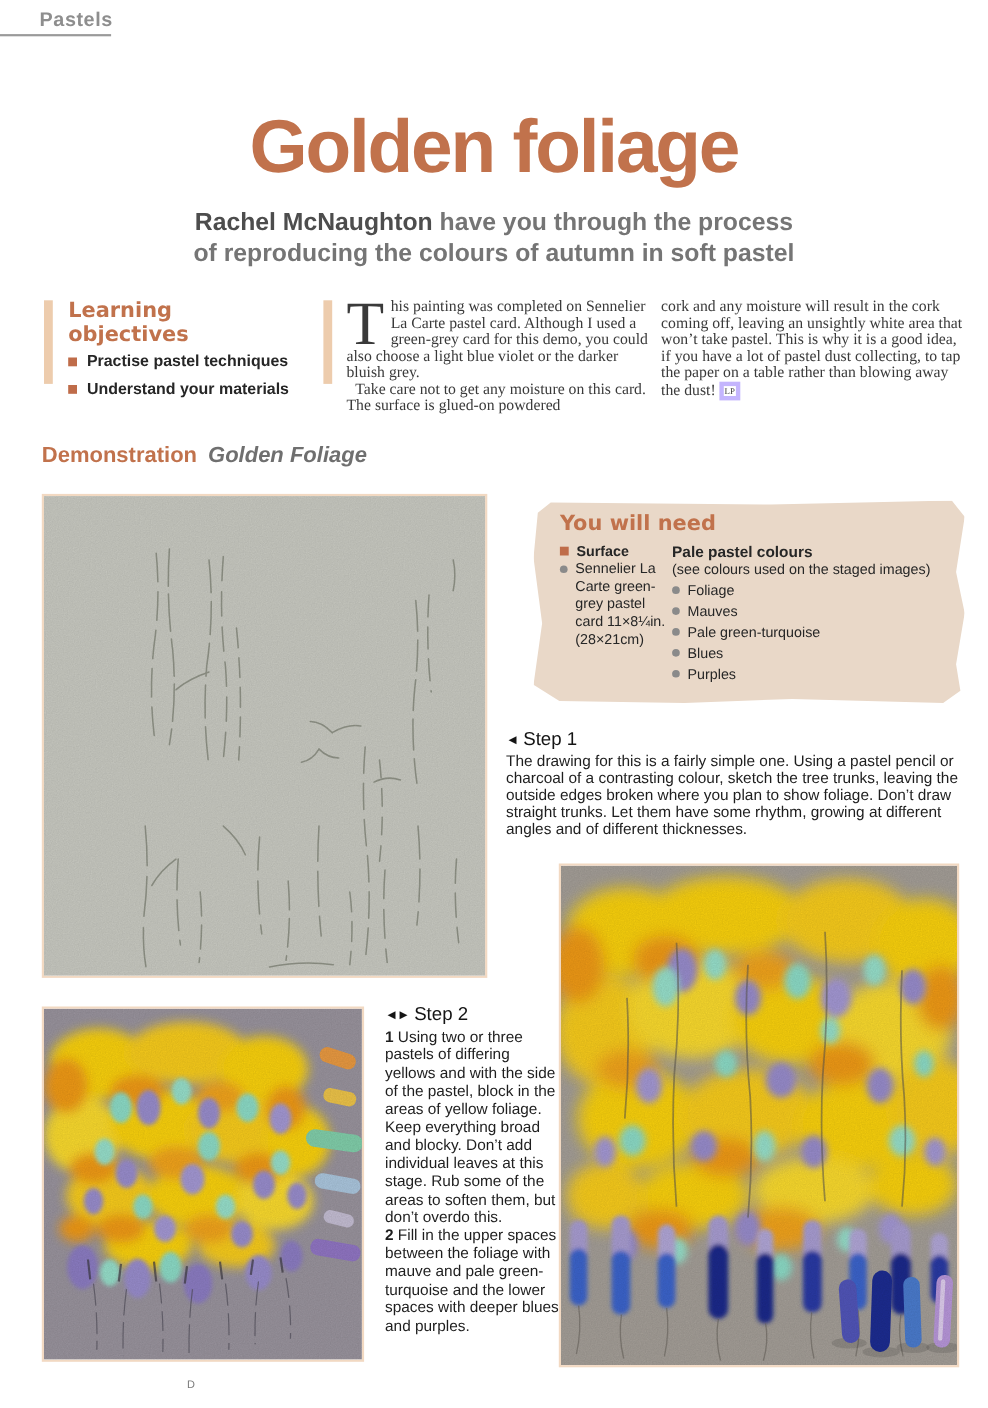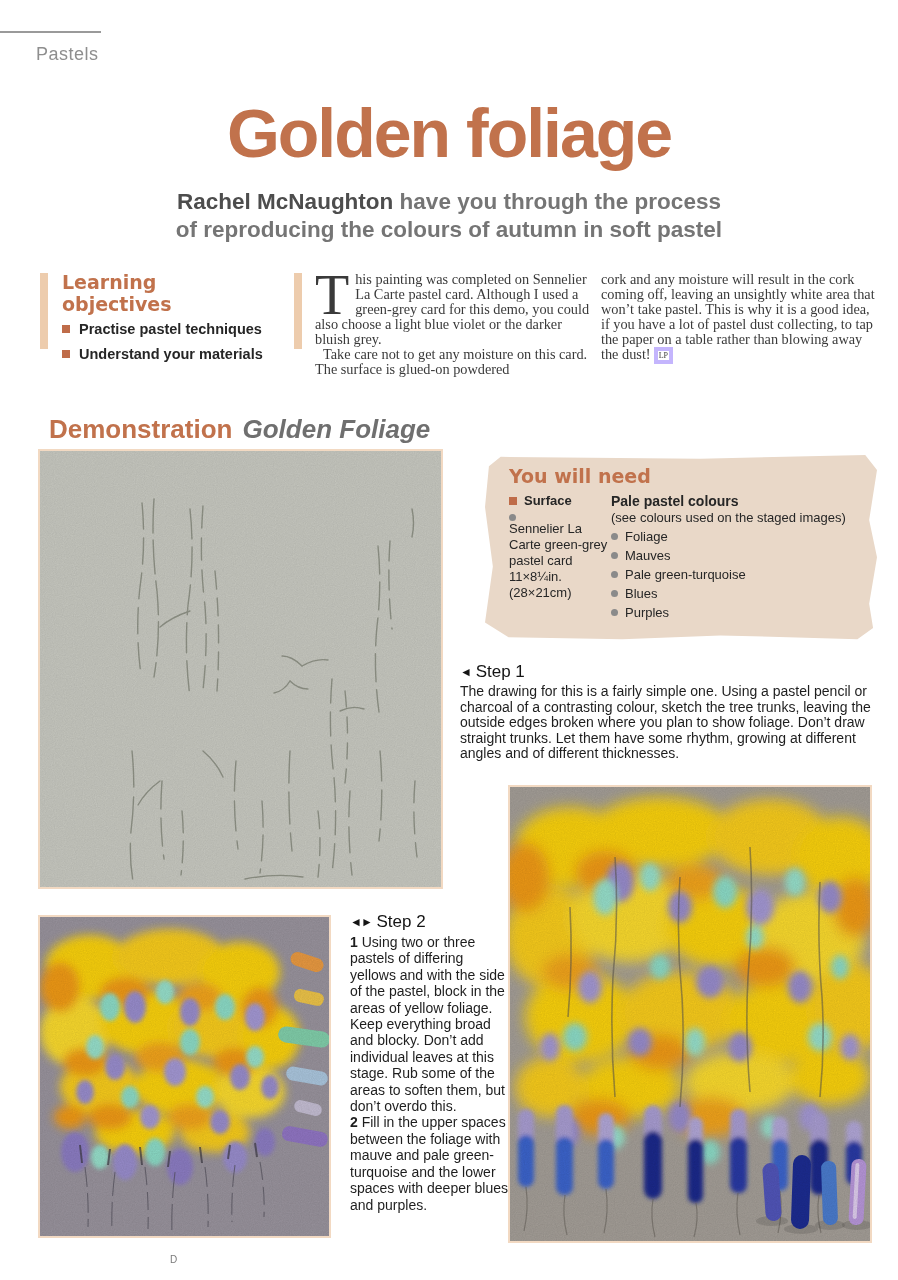--- a/index.html
+++ b/index.html
@@ -1,20 +1,20 @@
 <!DOCTYPE html>
 <html><head>
 <meta charset="utf-8">
 <style>
   html,body{margin:0;padding:0;background:#ffffff;}
   .page{position:relative;width:898px;height:1280px;background:#ffffff;overflow:hidden;
         font-family:"Liberation Sans",sans-serif;color:#3c3c3c;}
 
   
-  .kicker{position:absolute;left:36px;top:8px;font-size:18px;font-weight:normal;color:#8e8e8e;letter-spacing:.5px;margin-top:36px;}
+  .kicker{position:absolute;left:36px;top:8px;font-size:18px;font-weight:bold;color:#8e8e8e;letter-spacing:.5px;}
   .kicker-rule{position:absolute;left:0;top:31px;width:101px;height:2px;background:#9a9a9a;}
 
   
   .title{position:absolute;left:0;top:94px;width:898px;text-align:center;margin:0;
          font-size:68px;font-weight:bold;letter-spacing:-2px;color:#c1724c;}
   .byline{position:absolute;left:0;top:188px;width:898px;text-align:center;
           font-size:22.5px;font-weight:bold;color:#757575;line-height:28px;}
   .byline .name{color:#4d4d4d;}
 
   
@@ -34,41 +34,41 @@
              font-size:14.3px;line-height:15px;color:#3a3a3a;}
   .intro-col p{margin:0;}
   .col1{left:315px;width:277px;}
   .col2{left:601px;width:280px;}
   .dropcap{float:left;font-size:56px;line-height:43px;padding:2px 6px 0 0;color:#3a3a3a;}
   .indent1{text-indent:8px;}
   .endmark{display:inline-block;border:4px solid #c4b5fd;font-size:8px;line-height:9px;
            padding:0 1px;margin-left:3px;vertical-align:1px;letter-spacing:0;}
 
   
-  .demo-head{position:absolute;left:38px;top:403px;margin:11px;font-size:26px;font-weight:bold;text-align:right;}
+  .demo-head{position:absolute;left:38px;top:403px;margin:0;font-size:20px;font-weight:bold;text-align:right;}
   .demo-head .d1{color:#c1724c;}
   .demo-head .d2{color:#6f6f6f;font-style:italic;margin-left:10px;}
 
   
   .photo{position:absolute;border:2px solid #f2d9c2;box-sizing:border-box;}
   .photo svg{display:block;}
   .photo-step1{left:38px;top:449px;width:405px;height:440px;}
   .photo-right{left:508px;top:785px;width:364px;height:458px;}
   .photo-left{left:38px;top:915px;width:293px;height:323px;}
 
   
   .ywn{position:absolute;left:485px;top:455px;width:392px;height:186px;background:#e9d8c8;
        clip-path:polygon(1% 6%,4% 1%,55% 2%,97% 0%,100% 8%,98% 35%,100% 55%,98% 80%,99% 93%,95% 99%,60% 97%,35% 99%,6% 98%,0% 90%,2% 60%,0% 28%);}
   .ywn h2{margin:10px 0 6px 24px;font-family:"DejaVu Sans",sans-serif;font-size:19px;
           font-weight:bold;color:#c1724c;}
   .ywn-cols{display:flex;margin-left:24px;}
   .ywn-surface{width:102px;flex:0 0 102px;font-size:13px;line-height:16px;color:#262626;}
   .ywn-surface .lbl{display:flex;align-items:center;font-weight:bold;}
   .ywn-surface .lbl .sq{margin-right:7px;}
-  .ywn-surface .val{display:flex;flex-direction:column;}
+  .ywn-surface .val{display:flex;}
   .dot{display:inline-block;width:7px;height:7px;border-radius:50%;background:#8a8a8a;
        margin:5px 7px 0 0;flex:0 0 7px;}
   .ywn-colours{flex:1;}
   .ywn-colours h3{margin:0;font-size:14px;font-weight:bold;color:#262626;}
   .ywn-colours .note{margin:1px 0 3px 0;font-size:13px;color:#262626;}
   .colour-lists{display:flex;}
   .colour-lists ul{list-style:none;margin:0;padding:0;width:138px;}
   .colour-lists ul + ul{width:130px;}
   .colour-lists li{display:flex;font-size:13px;line-height:18px;color:#262626;margin-bottom:1px;}
   .colour-lists .dot{margin-top:5px;}

